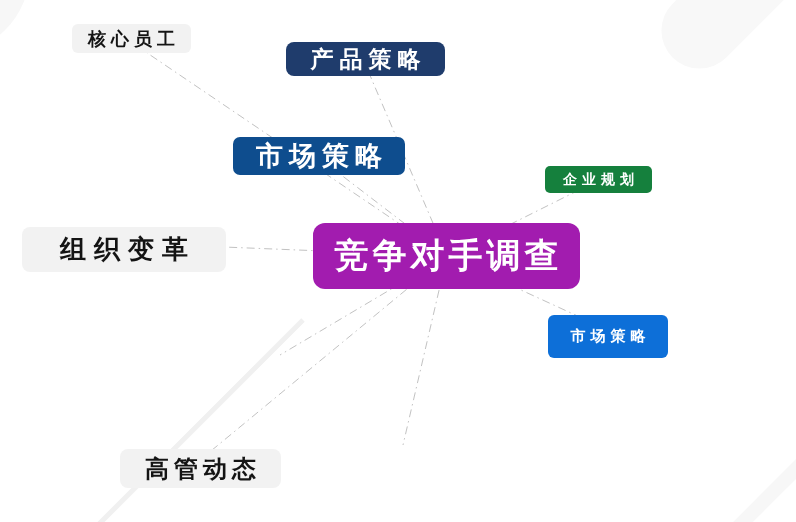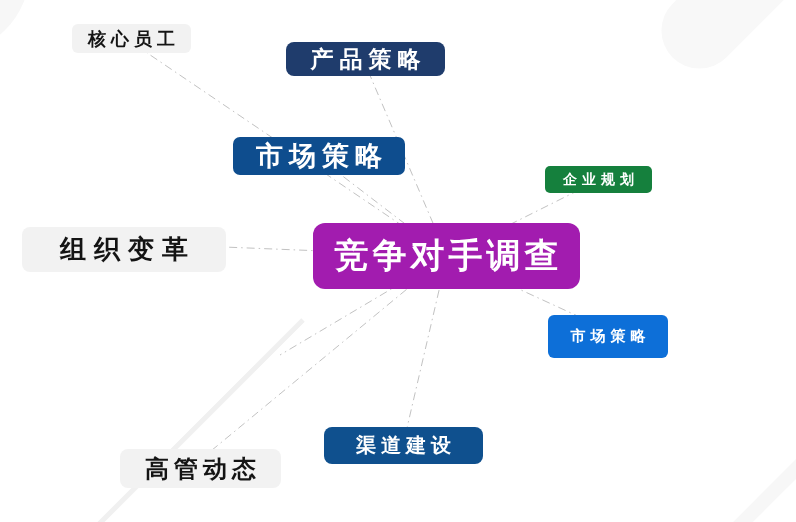--- a/index.html
+++ b/index.html
@@ -72,17 +72,16 @@
 
   <div class="node node--planning node--company-planning">企业规划</div>
 
   <div class="node node--gray node--org-change">组织变革</div>
 
   <div class="node node--center node--main">竞争对手调查</div>
 
   <div class="node node--bright node--market-strategy">市场策略</div>
 
 
-  <div class="node node--channel node--channel-building">渠道建设</div>
 
   <div class="node node--gray node--executive-news">高管动态</div>
 
 </div>
 
 </body></html>

